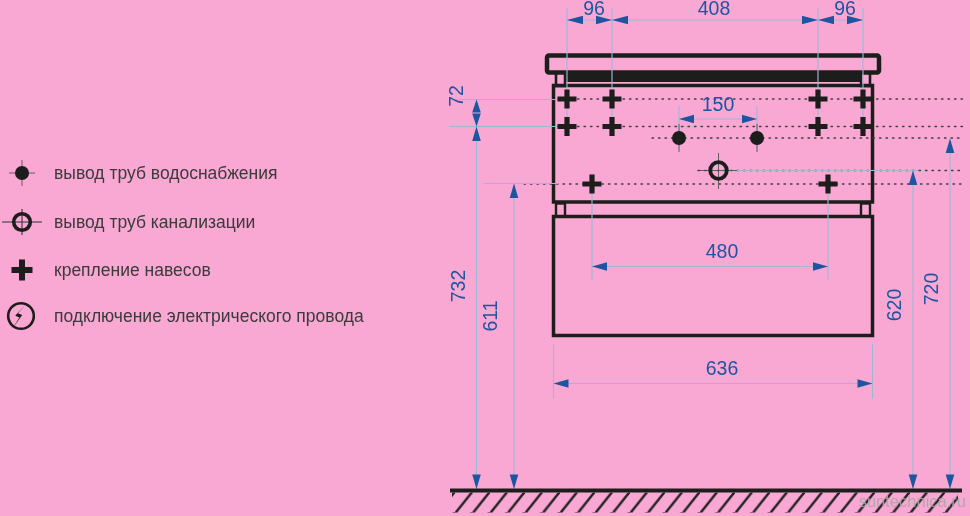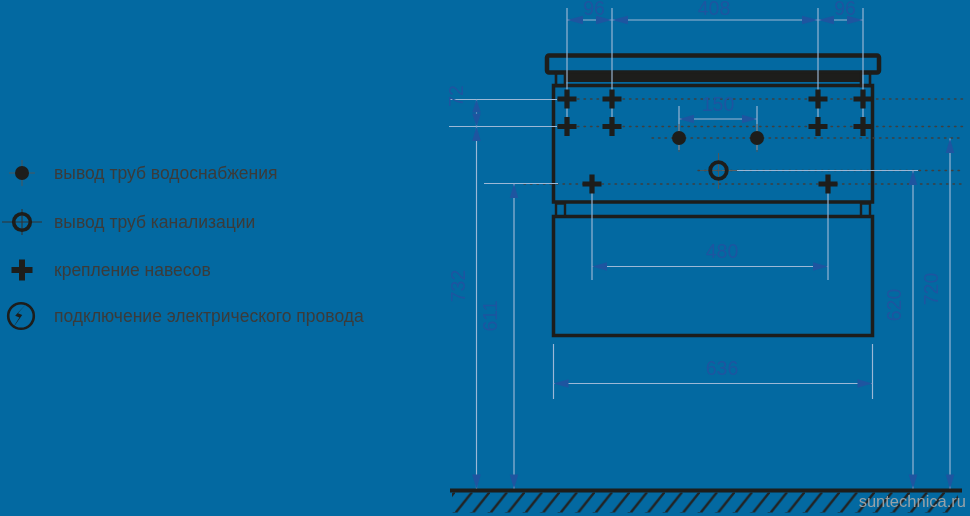--- a/index.html
+++ b/index.html
@@ -1,17 +1,17 @@
 <!DOCTYPE html>
 <html><head>
 <meta charset="utf-8">
 <style>
   html,body { margin:0; padding:0; background:#ffffff; }
   .stage {
-    position:relative; width:970px; height:516px; background:#0369a1;
+    position:relative; width:970px; height:516px; background:#f9a8d4;
     font-family:"Liberation Sans", sans-serif; overflow:hidden;text-align:center;
   }
   svg text { font-family:"Liberation Sans", sans-serif; }
   .dim-text { fill:#1e55a0; font-size:19.5px; }
   .legend-text { fill:#3b3b3a; font-size:17.5px; }
   .watermark-text { fill:#a8a8a8; font-size:16.5px; opacity:.9; }
   .ext { stroke:#9db8d6; stroke-width:1.15; fill:none; }
   .arr { fill:#1e55a0; stroke:none; }
   .dotted { stroke:#3f3f3f; stroke-width:1.35; stroke-dasharray:1.5 5; stroke-linecap:round; fill:none; }
   .blk { stroke:#1d1d1b; fill:none; }

